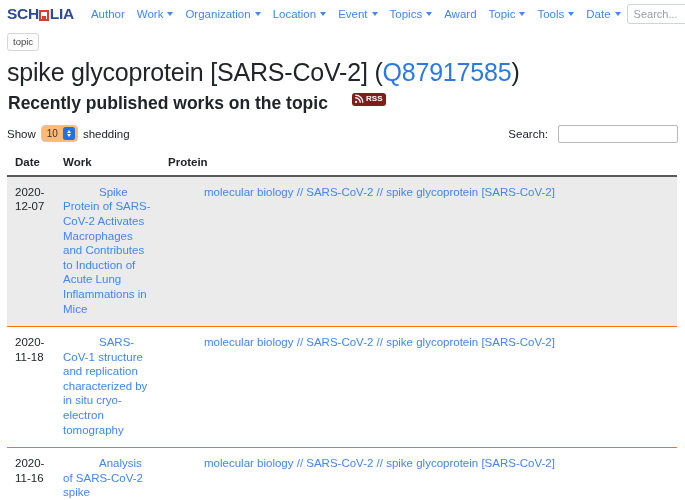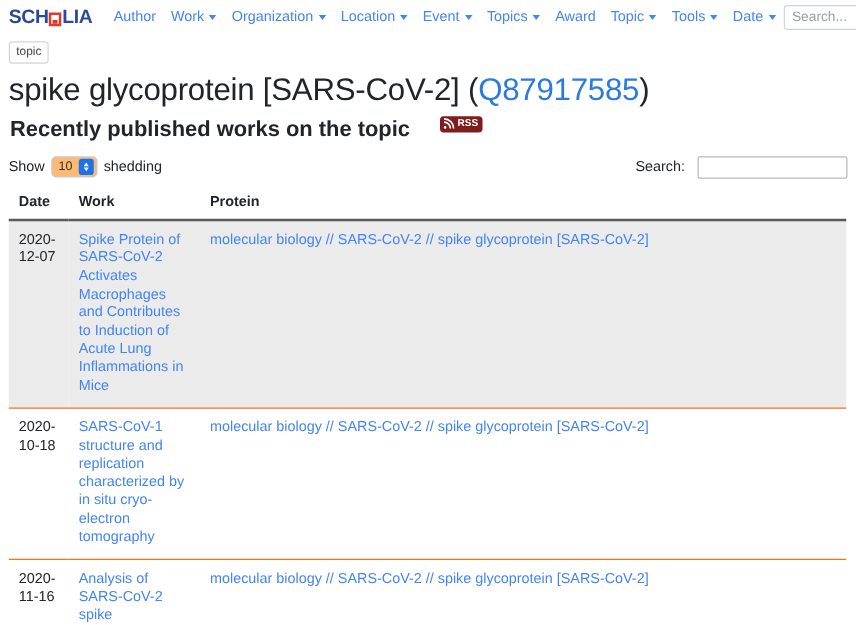--- a/index.html
+++ b/index.html
@@ -207,21 +207,21 @@
   }
   table.works td {
     vertical-align: top;
     padding: 8px 8px 10px 8px;
     line-height: 14.6px;
     border-bottom: 1px solid #f97316;
   }
   table.works tbody tr.odd td { background: #ebebeb; }
   table.works tbody tr.even td { background: #ffffff; }
   table.works tbody tr:last-child td { border-bottom: 1px solid #5a5a5a; }
-  table.works a { color: #4285f4; text-decoration: none; }
+  table.works a { color: #4285f4; text-decoration: none; margin-left: 36px; }
   td.col-date { width: 48px; color: #212529; }
   td.col-work { width: 105px; }
   td.col-topics { width: 517px; }
   th.col-date { width: 48px; }
   th.col-work { width: 105px; }
   th.col-topics { width: 517px; }
 </style>
 </head>
 <body>
 
@@ -321,21 +321,21 @@
         <th class="col-topics">Protein</th>
       </tr>
     </thead>
     <tbody>
       <tr class="odd">
         <td class="col-date">2020-12-07</td>
         <td class="col-work"><a href="#">Spike Protein of SARS-CoV-2 Activates Macrophages and Contributes to Induction of Acute Lung Inflammations in Mice</a></td>
         <td class="col-topics"><a href="#">molecular biology // SARS-CoV-2 // spike glycoprotein [SARS-CoV-2]</a></td>
       </tr>
       <tr class="even">
-        <td class="col-date">2020-10-18</td>
+        <td class="col-date">2020-11-18</td>
         <td class="col-work"><a href="#">SARS-CoV-1 structure and replication characterized by in situ cryo-electron tomography</a></td>
         <td class="col-topics"><a href="#">molecular biology // SARS-CoV-2 // spike glycoprotein [SARS-CoV-2]</a></td>
       </tr>
       <tr class="even">
         <td class="col-date">2020-11-16</td>
         <td class="col-work"><a href="#">Analysis of SARS-CoV-2 spike glycosylation reveals shedding of a vaccine candidate</a></td>
         <td class="col-topics"><a href="#">molecular biology // SARS-CoV-2 // spike glycoprotein [SARS-CoV-2]</a></td>
       </tr>
     </tbody>
   </table>

